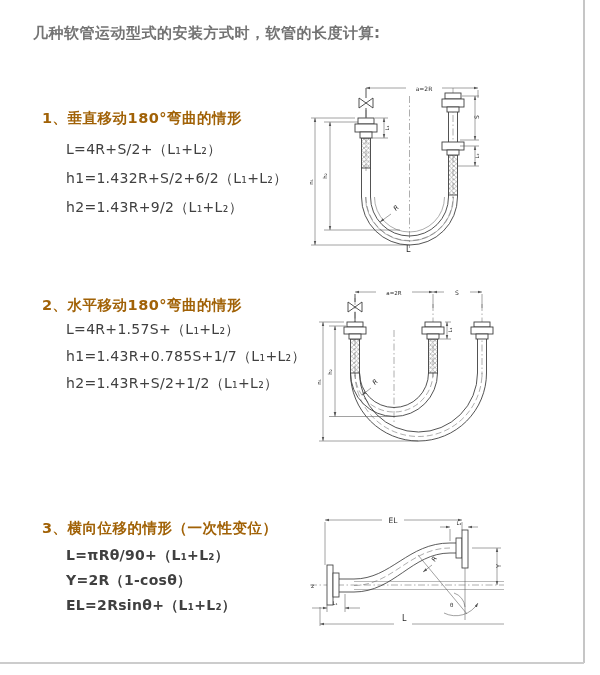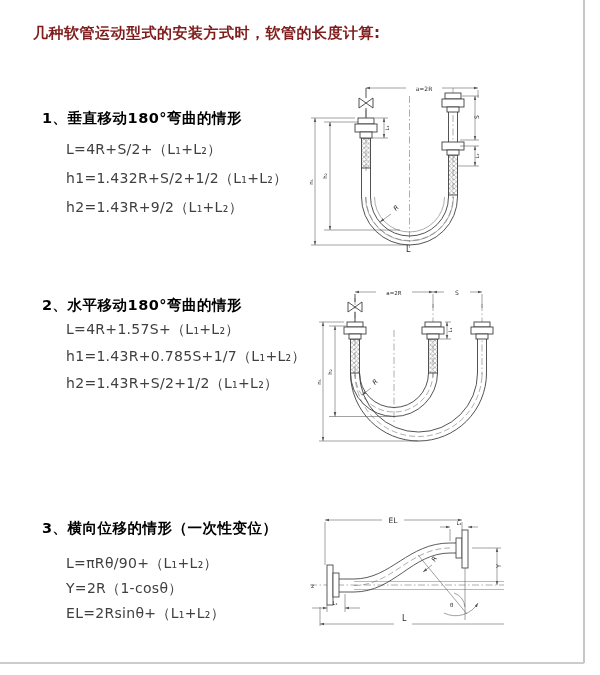--- a/index.html
+++ b/index.html
@@ -1,43 +1,43 @@
 <!DOCTYPE html>
 <html><head>
 <meta charset="utf-8">
 <style>
   * { margin:0; padding:0; box-sizing:border-box; }
   html,body { background:#ffffff; }
   body { font-family:"DejaVu Sans","Liberation Sans",sans-serif; color:#1a1a1a; }
   .page { position:relative; width:600px; height:675px; background:#fff; overflow:hidden; }
   .page-edge-v { position:absolute; left:583px; top:0; width:1.5px; height:663px; background:#c6c6c6; }
   .page-edge-h { position:absolute; left:0; top:662px; width:584px; height:1.5px; background:#cccccc; }
-  .title { position:absolute; left:33px; top:24px; font-size:15px; font-weight:bold; letter-spacing:0.5px; color:#7f1d1d; }
+  .title { position:absolute; left:33px; top:24px; font-size:15px; font-weight:bold; letter-spacing:0.5px; color:#737373; }
   .section { position:absolute; left:42px; width:280px; }
-  .sec-heading { font-size:14.5px; font-weight:bold; letter-spacing:0.5px; color:#000000; height:20px; }
+  .sec-heading { font-size:14.5px; font-weight:bold; letter-spacing:0.5px; color:#a16207; height:20px; }
   .formulas { margin-left:24px; }
   .formula { font-size:14px; letter-spacing:0.3px; color:#404040; white-space:nowrap; }
   .s1 .formulas { margin-top:6px; }  .s1 .formula { line-height:29px; }
   .s2 .formulas { } .s2 .formula { line-height:27px; }
-  .s3 .formulas { margin-top:12px; } .s3 .formula { line-height:25px; }
+  .s3 .formulas { margin-top:4px;font-weight:bold; } .s3 .formula { line-height:25px; }
   svg.diagram { position:absolute; }
   svg text { fill:#2a2a2a; font-family:"DejaVu Sans","Liberation Sans",sans-serif; }
 </style>
 </head>
 <body>
 
 <div class="page">
 
   <div class="title">几种软管运动型式的安装方式时，软管的长度计算:</div>
 
   <div class="section s1" style="top:109px">
     <div class="sec-heading">1、垂直移动180°弯曲的情形</div>
     <div class="formulas">
       <div class="formula">L=4R+S/2+（L₁+L₂）</div>
-      <div class="formula">h1=1.432R+S/2+1/2（L₁+L₂）</div>
+      <div class="formula">h1=1.432R+S/2+6/2（L₁+L₂）</div>
       <div class="formula">h2=1.43R+9/2（L₁+L₂）</div>
     </div>
   </div>
 
   <div class="section s2" style="top:296px">
     <div class="sec-heading">2、水平移动180°弯曲的情形</div>
     <div class="formulas">
       <div class="formula">L=4R+1.57S+（L₁+L₂）</div>
       <div class="formula">h1=1.43R+0.785S+1/7（L₁+L₂）</div>
       <div class="formula">h2=1.43R+S/2+1/2（L₁+L₂）</div>

